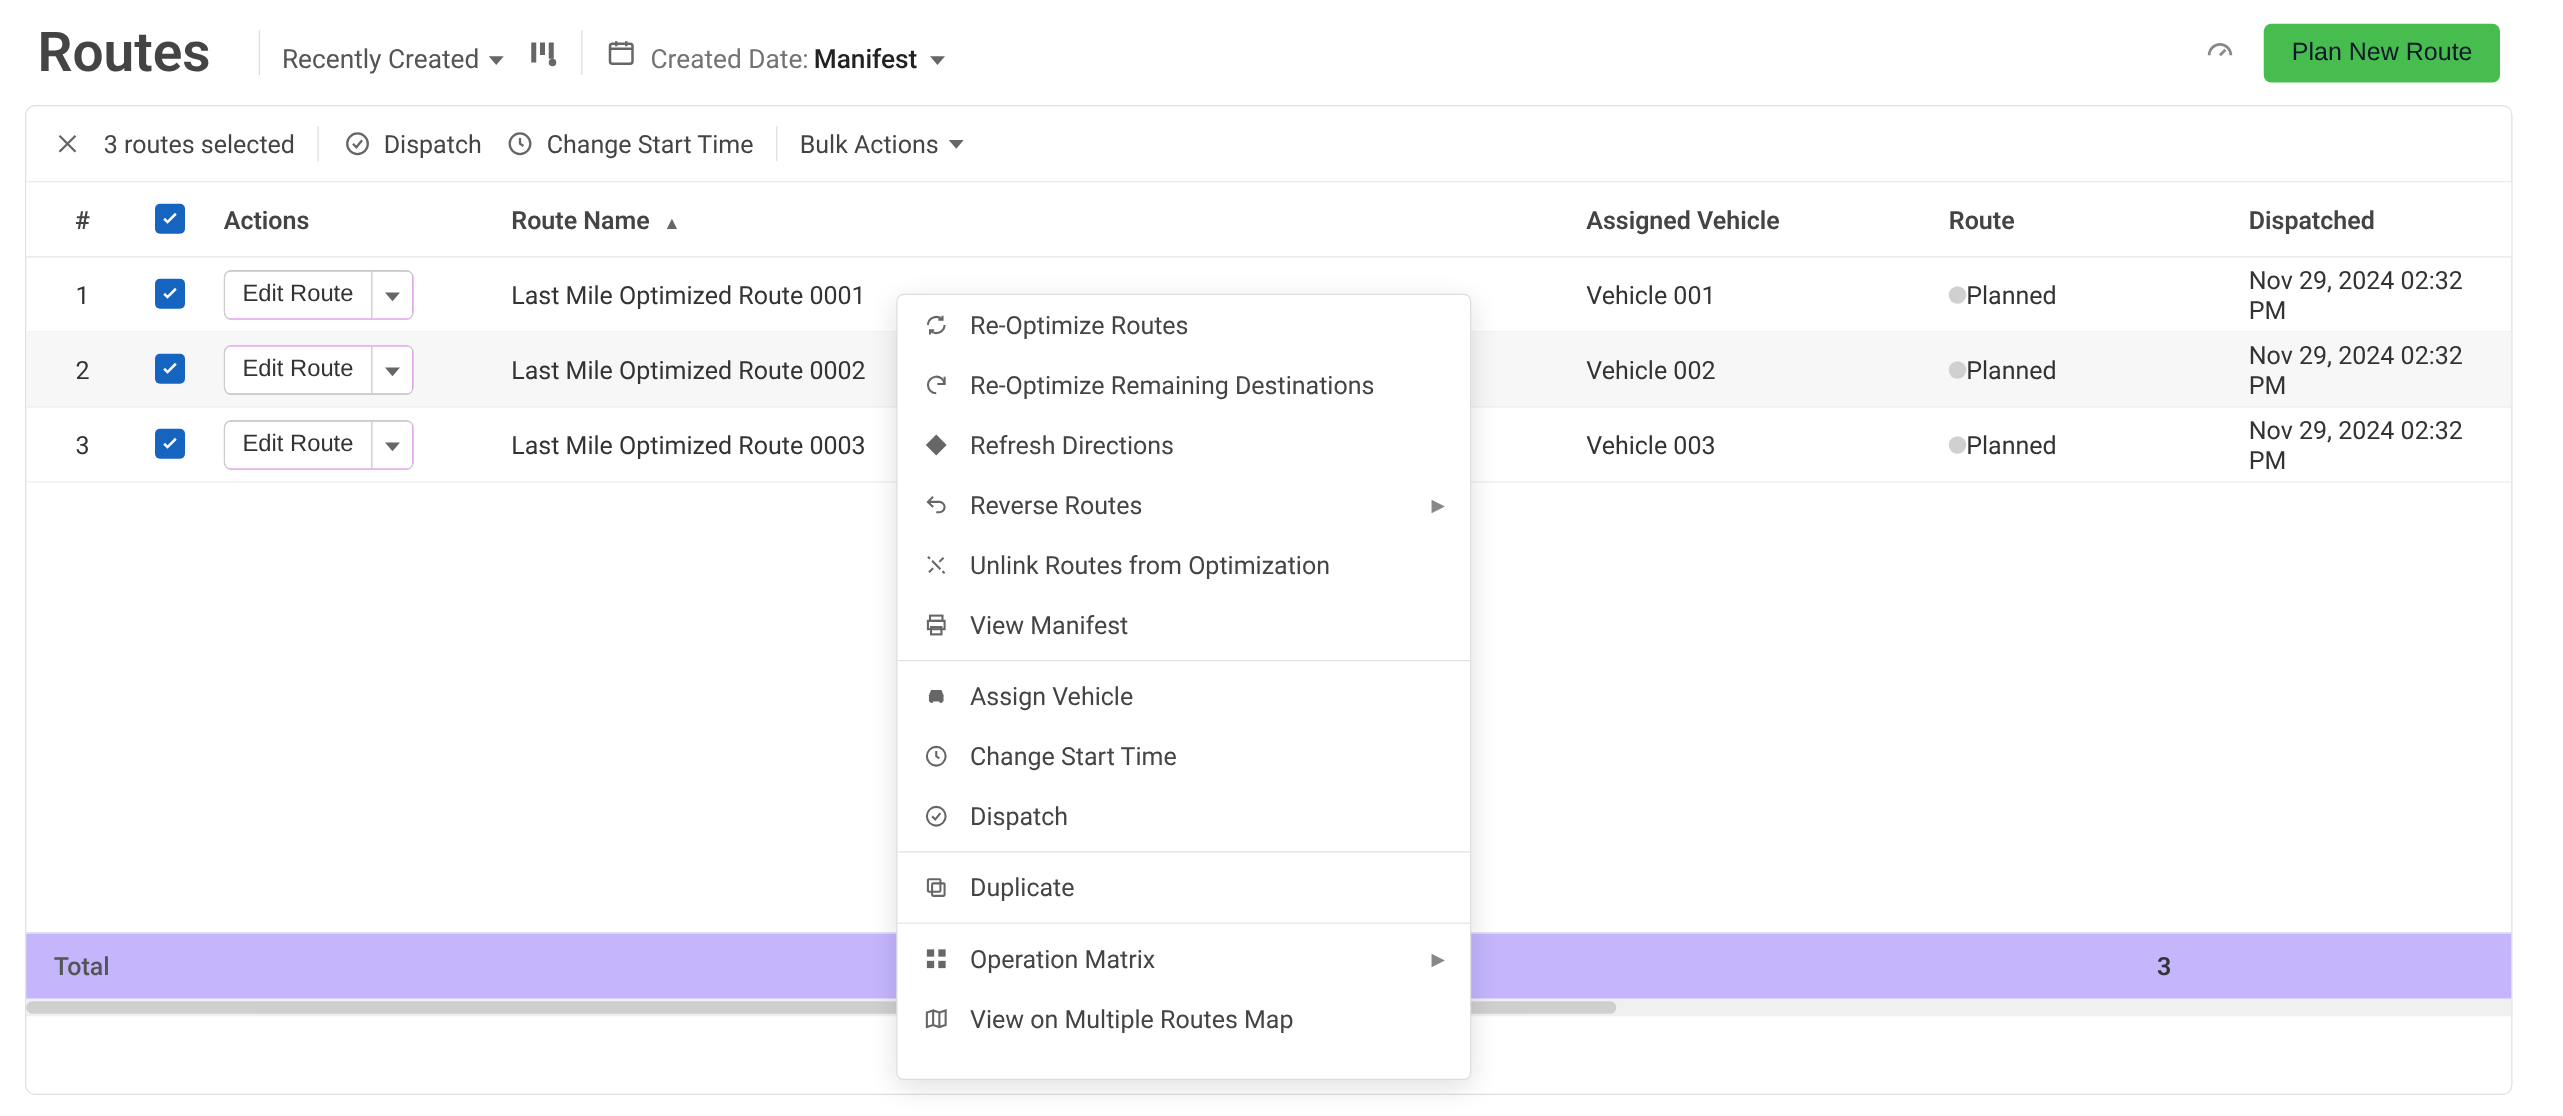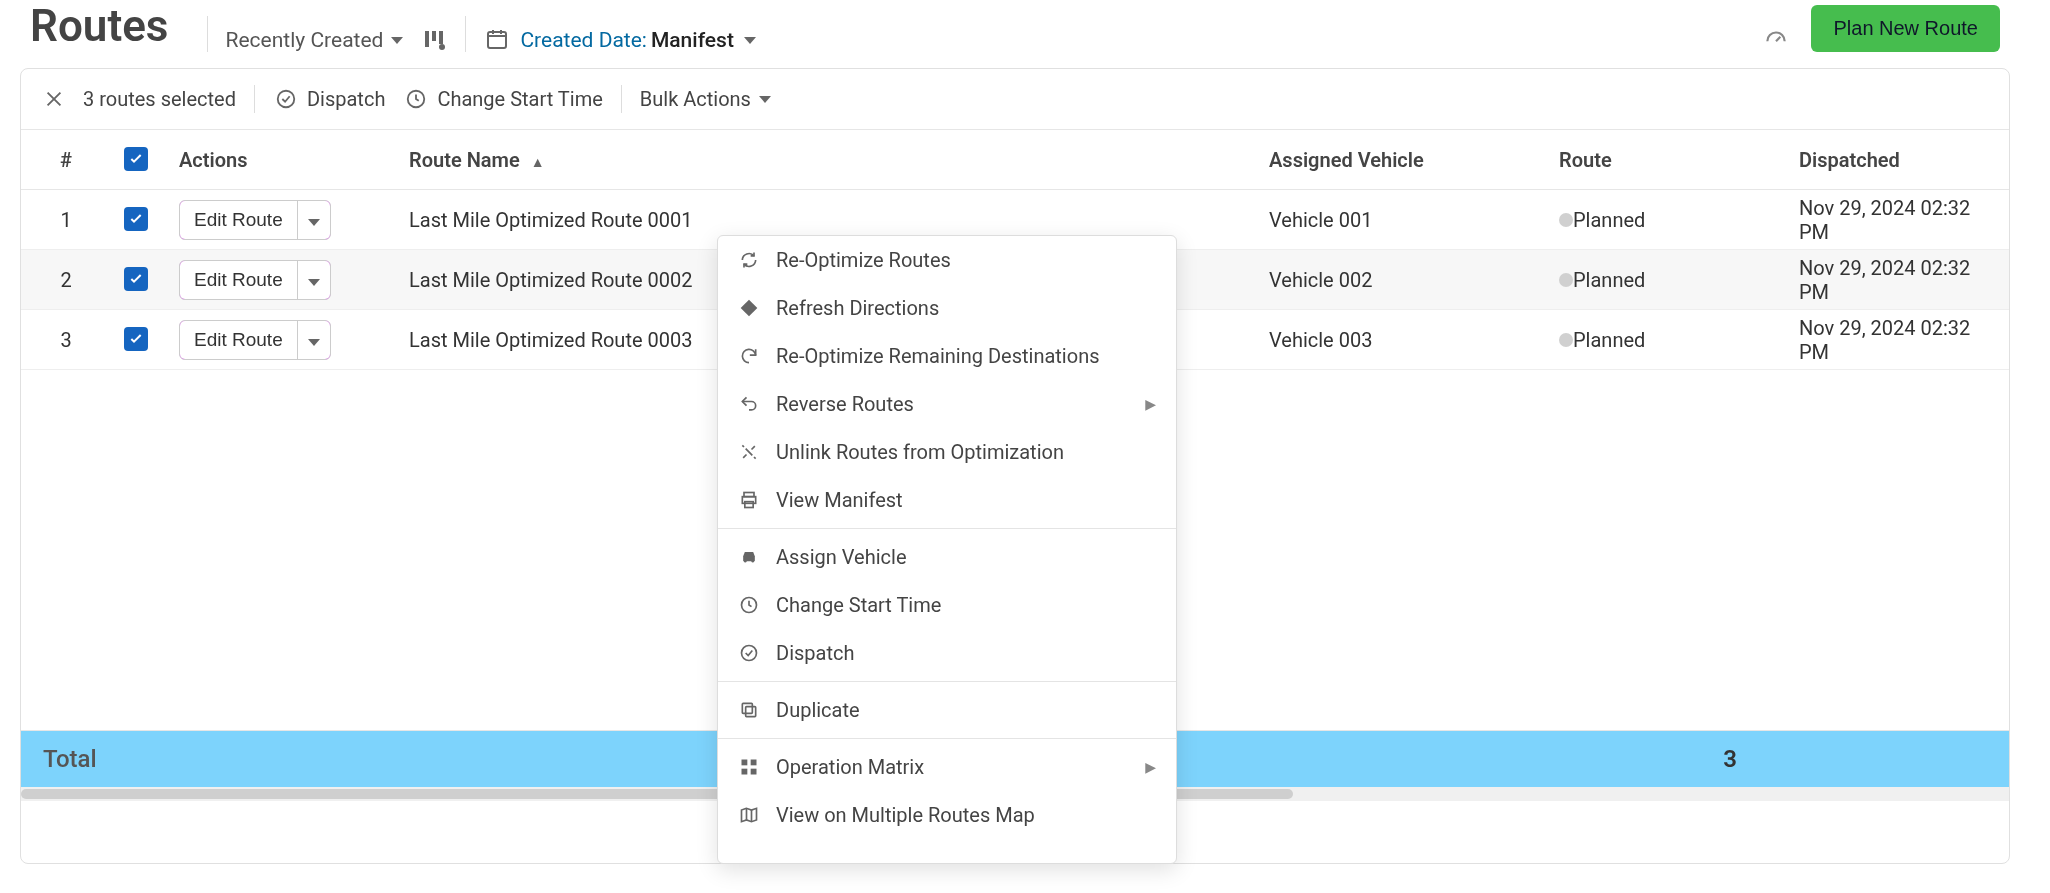--- a/index.html
+++ b/index.html
@@ -9,22 +9,22 @@
     color: #333;
     width: 2050px;
     height: 893px;
     overflow: hidden;
     padding-right: 20px;
   }
 
   
   .header {
     display: flex;
-    align-items: flex-end;
-    padding: 0 30px 16px 30px;
+    align-items: center;
+    padding: 16px 30px 16px 30px;
   }
   .page-title {
     font-size: 44px;
     font-weight: 600;
     color: #444;
     margin-right: 20px;
   }
   .vdiv {
     width: 1px;
     height: 36px;
@@ -41,21 +41,21 @@
   }
   .hdr-item .caret { margin-left: 8px; }
   .icon-box {
     display: inline-flex;
     align-items: center;
     justify-content: center;
     width: 26px;
     height: 26px;
     color: #666;
   }
-  .created-date-label { color: #0369a1; }
+  .created-date-label { color: #737373; }
   .created-date-value { color: #222; font-weight: 500; margin-left: 4px; }
   .header-spacer { flex: 1; }
   .speed-icon {
     color: #888;
     margin-right: 22px;
   }
   .plan-btn {
     background: #46bd4e;
     color: #0f172a;
     border: none;
@@ -210,22 +210,22 @@
     color: #666;
     flex-shrink: 0;
   }
 
   
   .totalrow {
     display: flex;
     align-items: center;
     padding: 14px 22px;
     border-top: 1px solid #e6e6e6;
-    background: #7dd3fc;
-    font-size: 24px;
+    background: #c4b5fd;
+    font-size: 20px;
   }
   .totalrow .tlabel { font-weight: 500; color: #555; }
   .totalrow .tval { margin-left: auto; margin-right: 250px; font-weight: 600; }
 
   .hscroll {
     height: 14px;
     background: #f0f0f0;
     position: relative;
   }
   .hscroll .thumb {
@@ -461,34 +461,34 @@
     <span class="dd-icon">
         <svg viewBox="0 0 24 24" width="20" height="20" fill="none" stroke="currentColor" stroke-width="2">
           <path d="M4 12a8 8 0 0 1 14-5M20 12a8 8 0 0 1-14 5"></path>
           <path d="M18 3v4h-4M6 21v-4h4"></path>
         </svg>
       </span>
     <span>Re-Optimize Routes</span>
   </div>
   <div class="dd-item">
     <span class="dd-icon">
+        <svg viewBox="0 0 24 24" width="20" height="20" fill="none" stroke="currentColor" stroke-width="2">
+          <path d="M20 11A8 8 0 1 0 12 20"></path>
+          <path d="M20 4v7h-7"></path>
+        </svg>
+      </span>
+    <span>Re-Optimize Remaining Destinations</span>
+  </div>
+  <div class="dd-item">
+    <span class="dd-icon">
         <svg viewBox="0 0 24 24" width="20" height="20" fill="currentColor">
           <path d="M12 2l10 10-10 10L2 12z"></path>
         </svg>
       </span>
     <span>Refresh Directions</span>
-  </div>
-  <div class="dd-item">
-    <span class="dd-icon">
-        <svg viewBox="0 0 24 24" width="20" height="20" fill="none" stroke="currentColor" stroke-width="2">
-          <path d="M20 11A8 8 0 1 0 12 20"></path>
-          <path d="M20 4v7h-7"></path>
-        </svg>
-      </span>
-    <span>Re-Optimize Remaining Destinations</span>
   </div>
   <div class="dd-item">
     <span class="dd-icon">
         <svg viewBox="0 0 24 24" width="20" height="20" fill="none" stroke="currentColor" stroke-width="2">
           <path d="M9 14L4 9l5-5"></path>
           <path d="M4 9h11a5 5 0 0 1 0 10h-3"></path>
         </svg>
       </span>
     <span>Reverse Routes</span>
     <span class="dd-sub">▶</span>

